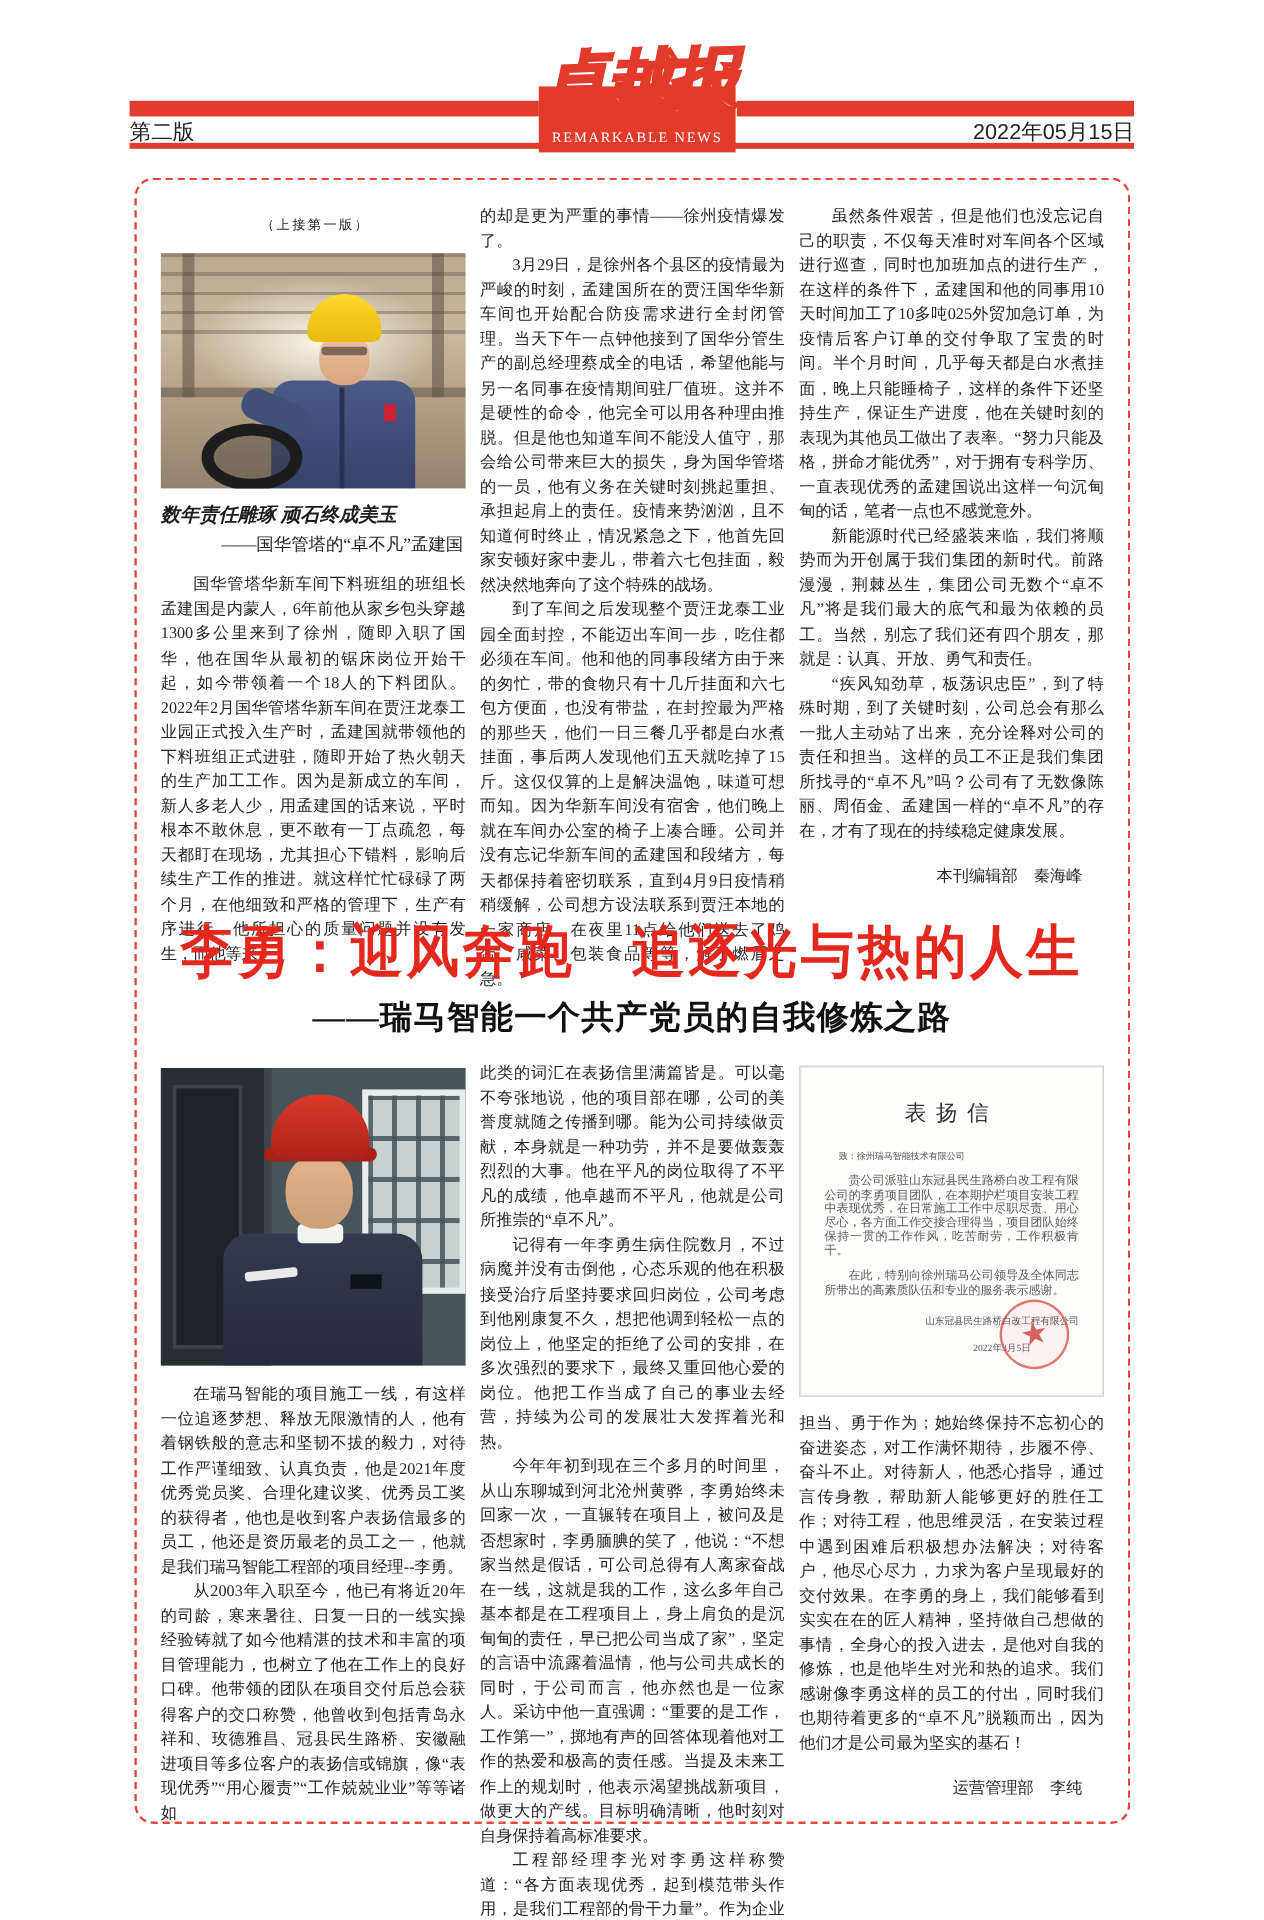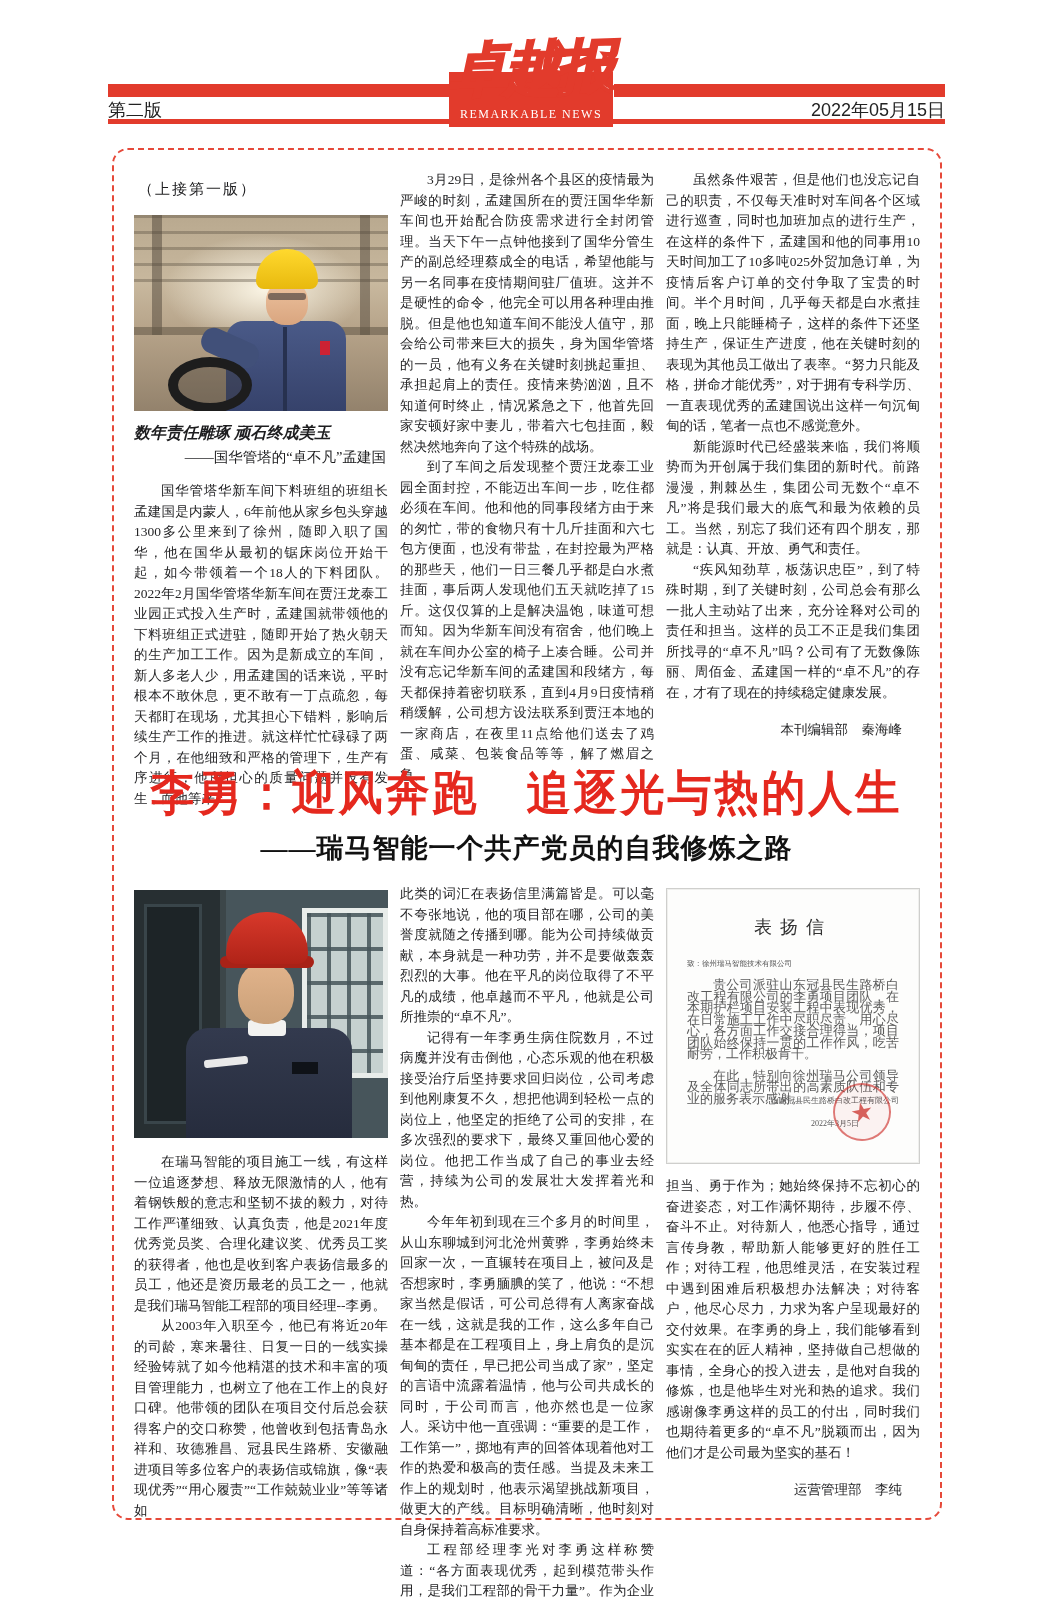--- a/index.html
+++ b/index.html
@@ -32,21 +32,21 @@
 
   
   .row { position:absolute; display:flex; gap:12px; }
   .col { width:254px; }
   .body-p { font-size:13.5px; line-height:20.5px; text-align:justify; text-indent:2em; color:#252527; }
   .body-p.noindent { text-indent:0; }
   .byline { text-align:right; padding-right:18px; font-size:13.5px; margin-top:18px; color:#252527; }
 
   
   .a1-row { left:134px; top:170px; width:790px; }
-  .continuation { font-size:15px; margin:10px 0 16px 4px; letter-spacing:2px; }
+  .continuation { font-size:11px; margin:10px 0 16px 4px; letter-spacing:2px;text-align:center; }
   .caption-title { font-family:"Liberation Sans","DejaVu Sans",sans-serif; font-weight:bold; font-size:16px; margin-top:12px;font-style:italic; }
   .caption-subtitle { font-size:14.5px; text-align:right; padding-right:2px; margin:4px 0 14px 0; }
 
   
   .photo1 { position:relative; width:254px; height:196px; overflow:hidden;
     background:linear-gradient(180deg,#b9a98f 0%,#c8b89e 35%,#b5a288 60%,#93826c 100%); }
   .p1-truss { position:absolute; left:0; top:0; right:0; height:70px;
     background:repeating-linear-gradient(180deg, rgba(90,80,65,.55) 0 3px, rgba(0,0,0,0) 3px 16px); opacity:.7; }
   .p1-glow { position:absolute; left:30px; top:20px; width:200px; height:110px; border-radius:50%;
     background:radial-gradient(closest-side, rgba(255,250,235,.9), rgba(255,250,235,0)); }
@@ -90,22 +90,22 @@
   .p2-collar { position:absolute; left:114px; top:130px; width:38px; height:16px; background:#f2f2f0; border-radius:4px; }
   .p2-body { position:absolute; left:52px; top:138px; width:166px; height:110px; border-radius:22px 22px 0 0;
     background:linear-gradient(180deg,#333a4e,#262c3d); }
   .p2-pocket { position:absolute; left:70px; top:168px; width:44px; height:8px; background:#e9e9e9; border-radius:3px; transform:rotate(-6deg); }
   .p2-badge { position:absolute; left:158px; top:172px; width:26px; height:12px; background:#0f1218; }
 
   
   .letter { position:relative; width:254px; height:276px; background:#fdfdfc; border:1px solid #cfcfcd;
     box-shadow:0 0 0 1px #efefed inset; padding:26px 20px 12px 20px; margin-top:4px; }
   .letter-title { text-align:center; font-size:18px; letter-spacing:8px; color:#333; }
-  .letter-to { font-size:7.5px; color:#555; margin-top:20px; }
-  .letter-p { font-size:13px; line-height:11.5px; color:#5a5a5a; text-align:justify; text-indent:2em;
+  .letter-to { font-size:7.5px; color:#555; margin-top:20px;margin-left:12px; }
+  .letter-p { font-size:10px; line-height:11.5px; color:#5a5a5a; text-align:justify; text-indent:2em;
     margin-top:10px; filter:blur(.3px); }
   .letter-sign { position:absolute; right:20px; bottom:34px; text-align:right; font-size:8px; color:#555; }
   .letter-date { margin-top:12px; font-size:8px; color:#555; text-align:center; }
   .seal { position:absolute; right:28px; bottom:22px; width:58px; height:58px; border-radius:50%;
     border:2.5px solid rgba(205,45,40,.62); display:flex; align-items:center; justify-content:center;
     transform:rotate(-12deg); background:rgba(225,70,60,.06); }
   .seal-star { color:rgba(200,40,35,.72); font-size:26px; line-height:1;
     font-family:"DejaVu Sans",sans-serif; }
 </style>
 </head>
@@ -144,20 +144,21 @@
         <div class="p1-helmet"></div>
         <div class="p1-wheel"></div>
       </div>
 
       <div class="caption-title">数年责任雕琢  顽石终成美玉</div>
       <div class="caption-subtitle">——国华管塔的“卓不凡”孟建国</div>
       <p class="body-p">国华管塔华新车间下料班组的班组长孟建国是内蒙人，6年前他从家乡包头穿越1300多公里来到了徐州，随即入职了国华，他在国华从最初的锯床岗位开始干起，如今带领着一个18人的下料团队。2022年2月国华管塔华新车间在贾汪龙泰工业园正式投入生产时，孟建国就带领他的下料班组正式进驻，随即开始了热火朝天的生产加工工作。因为是新成立的车间，新人多老人少，用孟建国的话来说，平时根本不敢休息，更不敢有一丁点疏忽，每天都盯在现场，尤其担心下错料，影响后续生产工作的推进。就这样忙忙碌碌了两个月，在他细致和严格的管理下，生产有序进行，他所担心的质量问题并没有发生，而他等来</p>
     </div>
 
     <div class="col">
+      <p class="body-p noindent">的却是更为严重的事情——徐州疫情爆发了。</p>
       <p class="body-p">3月29日，是徐州各个县区的疫情最为严峻的时刻，孟建国所在的贾汪国华华新车间也开始配合防疫需求进行全封闭管理。当天下午一点钟他接到了国华分管生产的副总经理蔡成全的电话，希望他能与另一名同事在疫情期间驻厂值班。这并不是硬性的命令，他完全可以用各种理由推脱。但是他也知道车间不能没人值守，那会给公司带来巨大的损失，身为国华管塔的一员，他有义务在关键时刻挑起重担、承担起肩上的责任。疫情来势汹汹，且不知道何时终止，情况紧急之下，他首先回家安顿好家中妻儿，带着六七包挂面，毅然决然地奔向了这个特殊的战场。</p>
       <p class="body-p">到了车间之后发现整个贾汪龙泰工业园全面封控，不能迈出车间一步，吃住都必须在车间。他和他的同事段绪方由于来的匆忙，带的食物只有十几斤挂面和六七包方便面，也没有带盐，在封控最为严格的那些天，他们一日三餐几乎都是白水煮挂面，事后两人发现他们五天就吃掉了15斤。这仅仅算的上是解决温饱，味道可想而知。因为华新车间没有宿舍，他们晚上就在车间办公室的椅子上凑合睡。公司并没有忘记华新车间的孟建国和段绪方，每天都保持着密切联系，直到4月9日疫情稍稍缓解，公司想方设法联系到贾汪本地的一家商店，在夜里11点给他们送去了鸡蛋、咸菜、包装食品等等，解了燃眉之急。</p>
     </div>
 
     <div class="col">
       <p class="body-p">虽然条件艰苦，但是他们也没忘记自己的职责，不仅每天准时对车间各个区域进行巡查，同时也加班加点的进行生产，在这样的条件下，孟建国和他的同事用10天时间加工了10多吨025外贸加急订单，为疫情后客户订单的交付争取了宝贵的时间。半个月时间，几乎每天都是白水煮挂面，晚上只能睡椅子，这样的条件下还坚持生产，保证生产进度，他在关键时刻的表现为其他员工做出了表率。“努力只能及格，拼命才能优秀”，对于拥有专科学历、一直表现优秀的孟建国说出这样一句沉甸甸的话，笔者一点也不感觉意外。</p>
       <p class="body-p">新能源时代已经盛装来临，我们将顺势而为开创属于我们集团的新时代。前路漫漫，荆棘丛生，集团公司无数个“卓不凡”将是我们最大的底气和最为依赖的员工。当然，别忘了我们还有四个朋友，那就是：认真、开放、勇气和责任。</p>
       <p class="body-p">“疾风知劲草，板荡识忠臣”，到了特殊时期，到了关键时刻，公司总会有那么一批人主动站了出来，充分诠释对公司的责任和担当。这样的员工不正是我们集团所找寻的“卓不凡”吗？公司有了无数像陈丽、周佰金、孟建国一样的“卓不凡”的存在，才有了现在的持续稳定健康发展。</p>
       <div class="byline">本刊编辑部　秦海峰</div>
     </div>

